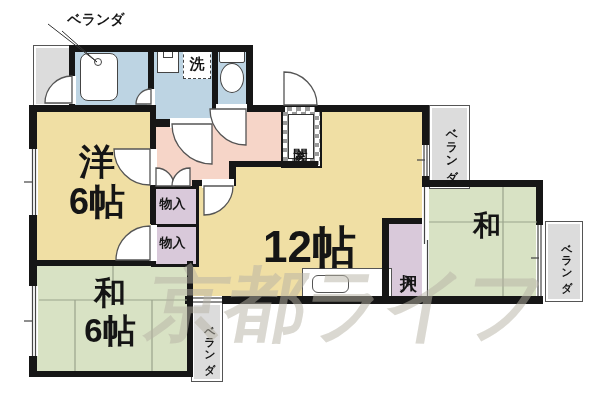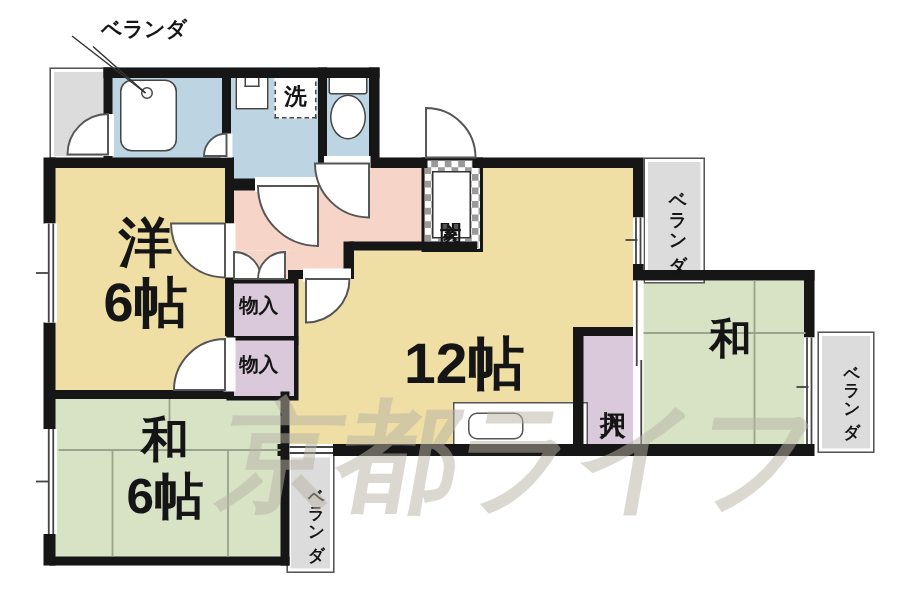--- a/index.html
+++ b/index.html
@@ -157,21 +157,21 @@
 
     <g stroke="#333" stroke-width="1">
       <line x1="48" y1="24" x2="97" y2="62"></line>
       <line x1="62" y1="31" x2="97" y2="62"></line>
     </g>
   </svg>
 
   <div class="lbl" style="left:60px;top:12px;width:72px;font-size:14px;">ベランダ</div>
   <div class="lbl" style="left:57px;top:143px;width:80px;font-size:36px;">洋</div>
   <div class="lbl" style="left:49px;top:183px;width:96px;font-size:36px;">6帖</div>
-  <div class="lbl" style="left:237px;top:224px;width:145px;font-size:38px;">12帖</div>
+  <div class="lbl" style="left:237px;top:224px;width:145px;font-size:44px;">12帖</div>
   <div class="lbl" style="left:457px;top:211px;width:60px;font-size:28px;">和</div>
   <div class="lbl" style="left:70px;top:277px;width:80px;font-size:32px;">和</div>
   <div class="lbl" style="left:62px;top:314px;width:96px;font-size:33px;">6帖</div>
   <div class="lbl" style="left:151px;top:197px;width:43px;font-size:13px;">物入</div>
   <div class="lbl" style="left:151px;top:236px;width:43px;font-size:13px;">物入</div>
   <div class="lbl vert" style="left:395px;top:229px;width:22px;height:64px;font-size:17px;">押入</div>
   <div class="lbl vert" style="left:438px;top:112px;width:20px;height:70px;font-size:12px;">ベランダ</div>
   <div class="lbl vert" style="left:554px;top:226px;width:18px;height:70px;font-size:11px;">ベランダ</div>
   <div class="lbl vert" style="left:197px;top:308px;width:18px;height:70px;font-size:11px;">ベランダ</div>
 

